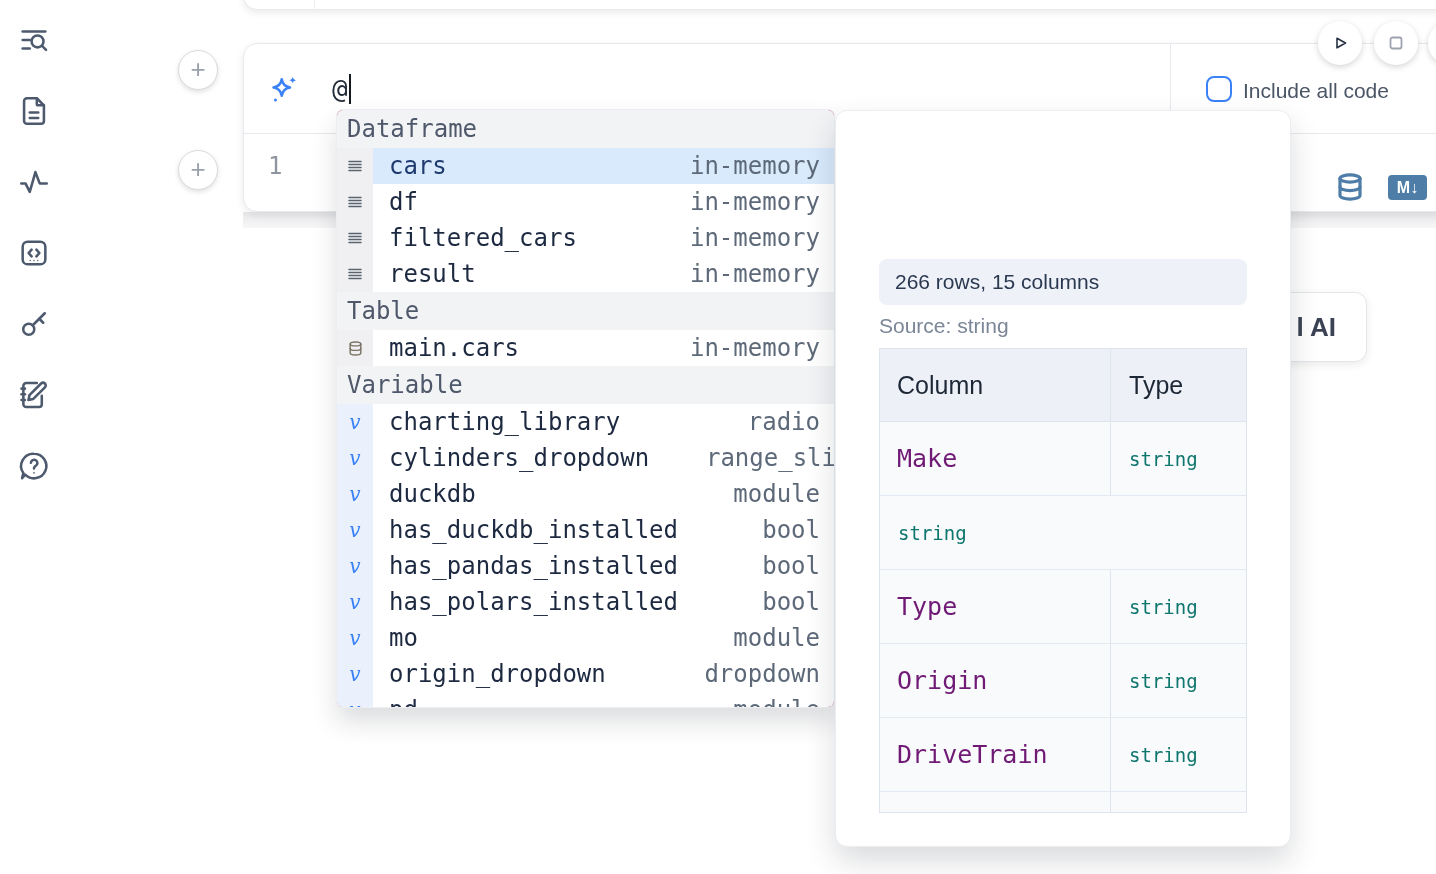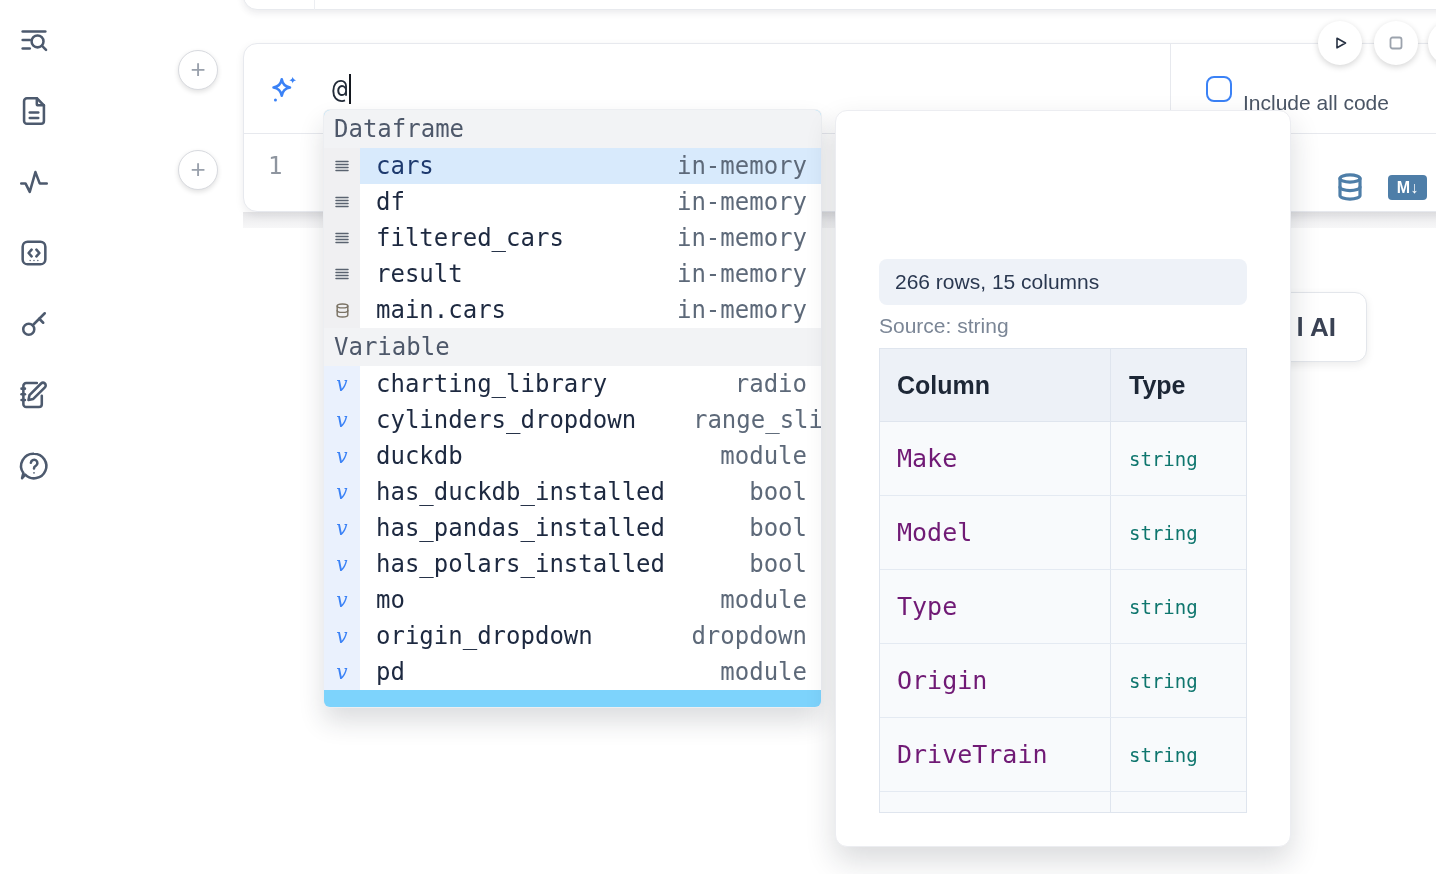--- a/index.html
+++ b/index.html
@@ -32,37 +32,37 @@
              color:#9aa1ac; font-size:26px; font-weight:300; line-height:36px; text-align:center;
              z-index:3; cursor:pointer; }
   .add-1 { top:50px; } .add-2 { top:150px; }
 
   .sparkle { position:absolute; left:266px; top:72px; z-index:2; }
   .prompt { position:absolute; left:332px; top:74px; z-index:2; font-size:26px; color:#222b38; }
   .cursor { display:inline-block; width:2px; height:30px; background:#14181f; vertical-align:-6px; margin-left:1px; }
 
   .checkbox { position:absolute; left:1206px; top:76px; width:26px; height:26px;
               border:2px solid #3b82f6; border-radius:8px; background:#fff; z-index:2; cursor:pointer; }
-  .check-label { position:absolute; left:1243px; top:91px; font-size:21px; color:#4a5565; z-index:2; }
+  .check-label { position:absolute; left:1243px; top:79px; font-size:21px; color:#4a5565; z-index:2; }
 
   .btn-circle { position:absolute; top:21px; width:44px; height:44px; border-radius:50%;
                 background:#fff; box-shadow:0 2px 6px rgba(0,0,0,.17); z-index:3;
                 display:flex; align-items:center; justify-content:center; cursor:pointer; }
   .run-btn  { left:1318px; color:#273142; }
   .stop-btn { left:1374px; color:#9ca3ad; }
   .more-btn { left:1428px; color:#9ca3ad; }
 
   .line-no { position:absolute; left:268px; top:152px; font-size:24px; color:#8e959f; z-index:2; }
   .db-big  { position:absolute; left:1334px; top:171px; color:#4e7ea8; z-index:2; cursor:pointer; }
   .md-badge { position:absolute; left:1388px; top:175px; width:39px; height:25px; border-radius:4px;
               background:#4e7ea8; color:#fff; font-weight:bold; font-size:16px; line-height:25px;
               text-align:center; z-index:2; cursor:pointer; }
 
   
-  .ac { position:absolute; left:324px; top:110px; width:497px; height:597px; background:#7dd3fc;
+  .ac { position:absolute; left:337px; top:110px; width:497px; height:597px; background:#be185d;
         border-radius:6px; overflow:hidden; z-index:5;
         box-shadow:0 0 0 1px #eceef1, 0 14px 26px rgba(30,35,50,.16); }
   .ac-header { height:38px; background:#f2f3f5; color:#4e586a; font-family:"DejaVu Sans Mono",monospace;
                font-size:24px; line-height:38px; padding-left:10px; }
   .ac-row { height:36px; display:flex; align-items:stretch; background:#fff; cursor:pointer; }
   .ac-gut { width:36px; flex:none; display:flex; align-items:center; justify-content:center;
             background:#f0f0f2; color:#5a6370; }
   .ac-gut.var { background:#eaf1fd; }
   .ac-gut.tbl { color:#7a7264; }
   .vglyph { font-family:"DejaVu Serif", serif; font-style:italic; font-size:20px; color:#3b82f6; }
@@ -87,21 +87,21 @@
   .pv-source { position:absolute; left:43px; top:203px; font-size:21px; color:#7b8696; }
   .pv-pill { position:absolute; left:43px; top:148px; width:368px; height:46px; background:#eef2f8;
              border-radius:8px; font-size:21px; color:#2a3850; line-height:46px; padding-left:16px; }
   .pv-pill { top:148px; }
   .pv-table { position:absolute; left:43px; top:237px; width:368px; height:465px;
               border:1px solid #dfe5ee; background:#f8fafc; overflow:hidden; }
   .pv-hrow { height:73px; display:flex; background:#edf1f7; border-bottom:1px solid #dfe5ee; }
   .pv-row  { height:74px; display:flex; border-bottom:1px solid #e4eaf2; }
   .pv-c1 { width:231px; flex:none; border-right:1px solid #dfe5ee; display:flex; align-items:center; padding-left:17px; }
   .pv-c2 { flex:1; display:flex; align-items:center; padding-left:18px; }
-  .pv-h  { font-size:25px; color:#1d2736;font-weight:bold; }
+  .pv-h  { font-size:25px; color:#1d2736; }
   .pv-nm { font-family:"DejaVu Sans Mono",monospace; font-size:25px; color:#701a75; }
   .pv-ty { font-family:"DejaVu Sans Mono",monospace; font-size:19px; color:#0f766e; }
 </style>
 </head>
 <body>
 
 <div class="strip"></div>
 
 <div class="prev-bar"></div>
 <div class="prev-div"></div>
@@ -258,20 +258,21 @@
           <path d="M4 10h16"></path>
           <path d="M4 14h16"></path>
           <path d="M4 18h16"></path>
         </svg>
       </span>
       <span class="ac-main">
         <span class="ac-nm">result</span>
         <span class="ac-kd">in-memory</span>
       </span>
     </div>
+    <div class="ac-header mono">Table</div>
     <div class="ac-row">
       <span class="ac-gut tbl">
         <svg width="17" height="17" viewBox="0 0 24 24" fill="none" stroke="currentColor" stroke-width="2" stroke-linecap="round" stroke-linejoin="round">
           <ellipse cx="12" cy="5.6" rx="7.5" ry="2.7"></ellipse>
           <path d="M4.5 5.6v12.8c0 1.5 3.4 2.7 7.5 2.7s7.5-1.2 7.5-2.7V5.6"></path>
           <path d="M4.5 12c0 1.5 3.4 2.7 7.5 2.7s7.5-1.2 7.5-2.7"></path>
         </svg>
       </span>
       <span class="ac-main">
         <span class="ac-nm">main.cars</span>
@@ -380,23 +381,20 @@
     <div id="pv-rows">
         <div class="pv-row">
           <div class="pv-c1">
             <span class="pv-nm">Make</span>
           </div>
           <div class="pv-c2">
             <span class="pv-ty">string</span>
           </div>
         </div>
         <div class="pv-row">
-          <div class="pv-c1">
-            <span class="pv-nm">Model</span>
-          </div>
           <div class="pv-c2">
             <span class="pv-ty">string</span>
           </div>
         </div>
         <div class="pv-row">
           <div class="pv-c1">
             <span class="pv-nm">Type</span>
           </div>
           <div class="pv-c2">
             <span class="pv-ty">string</span>

